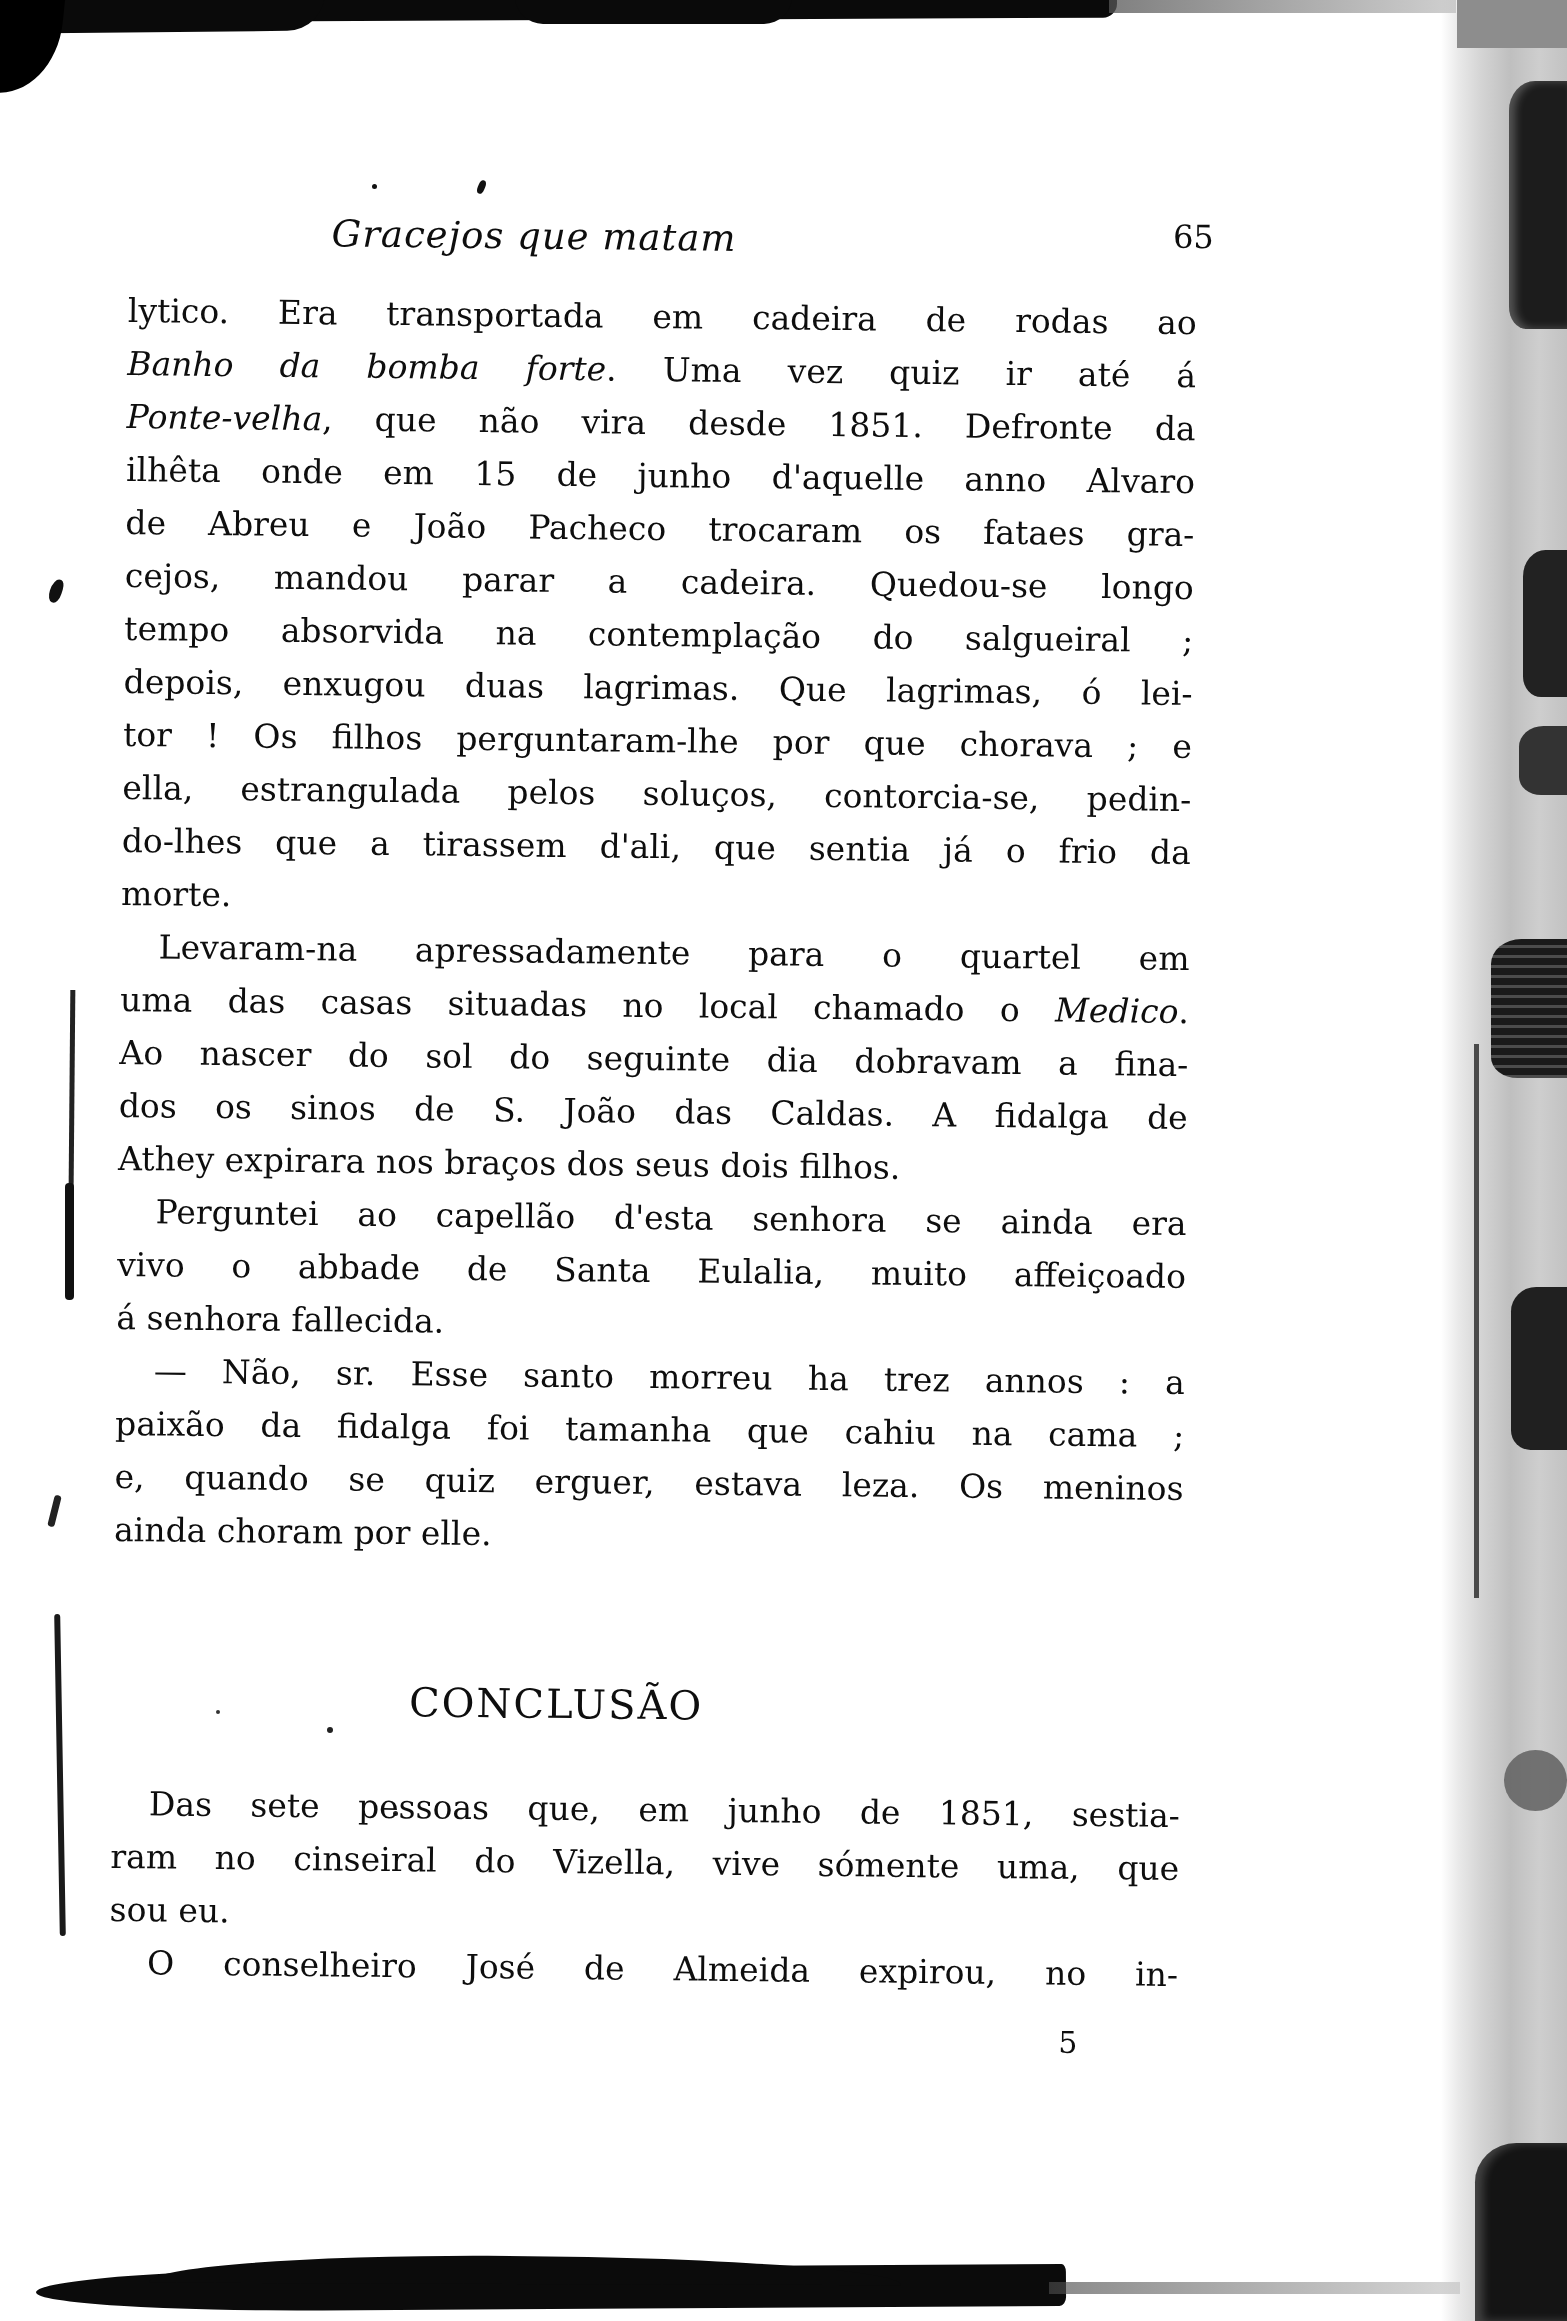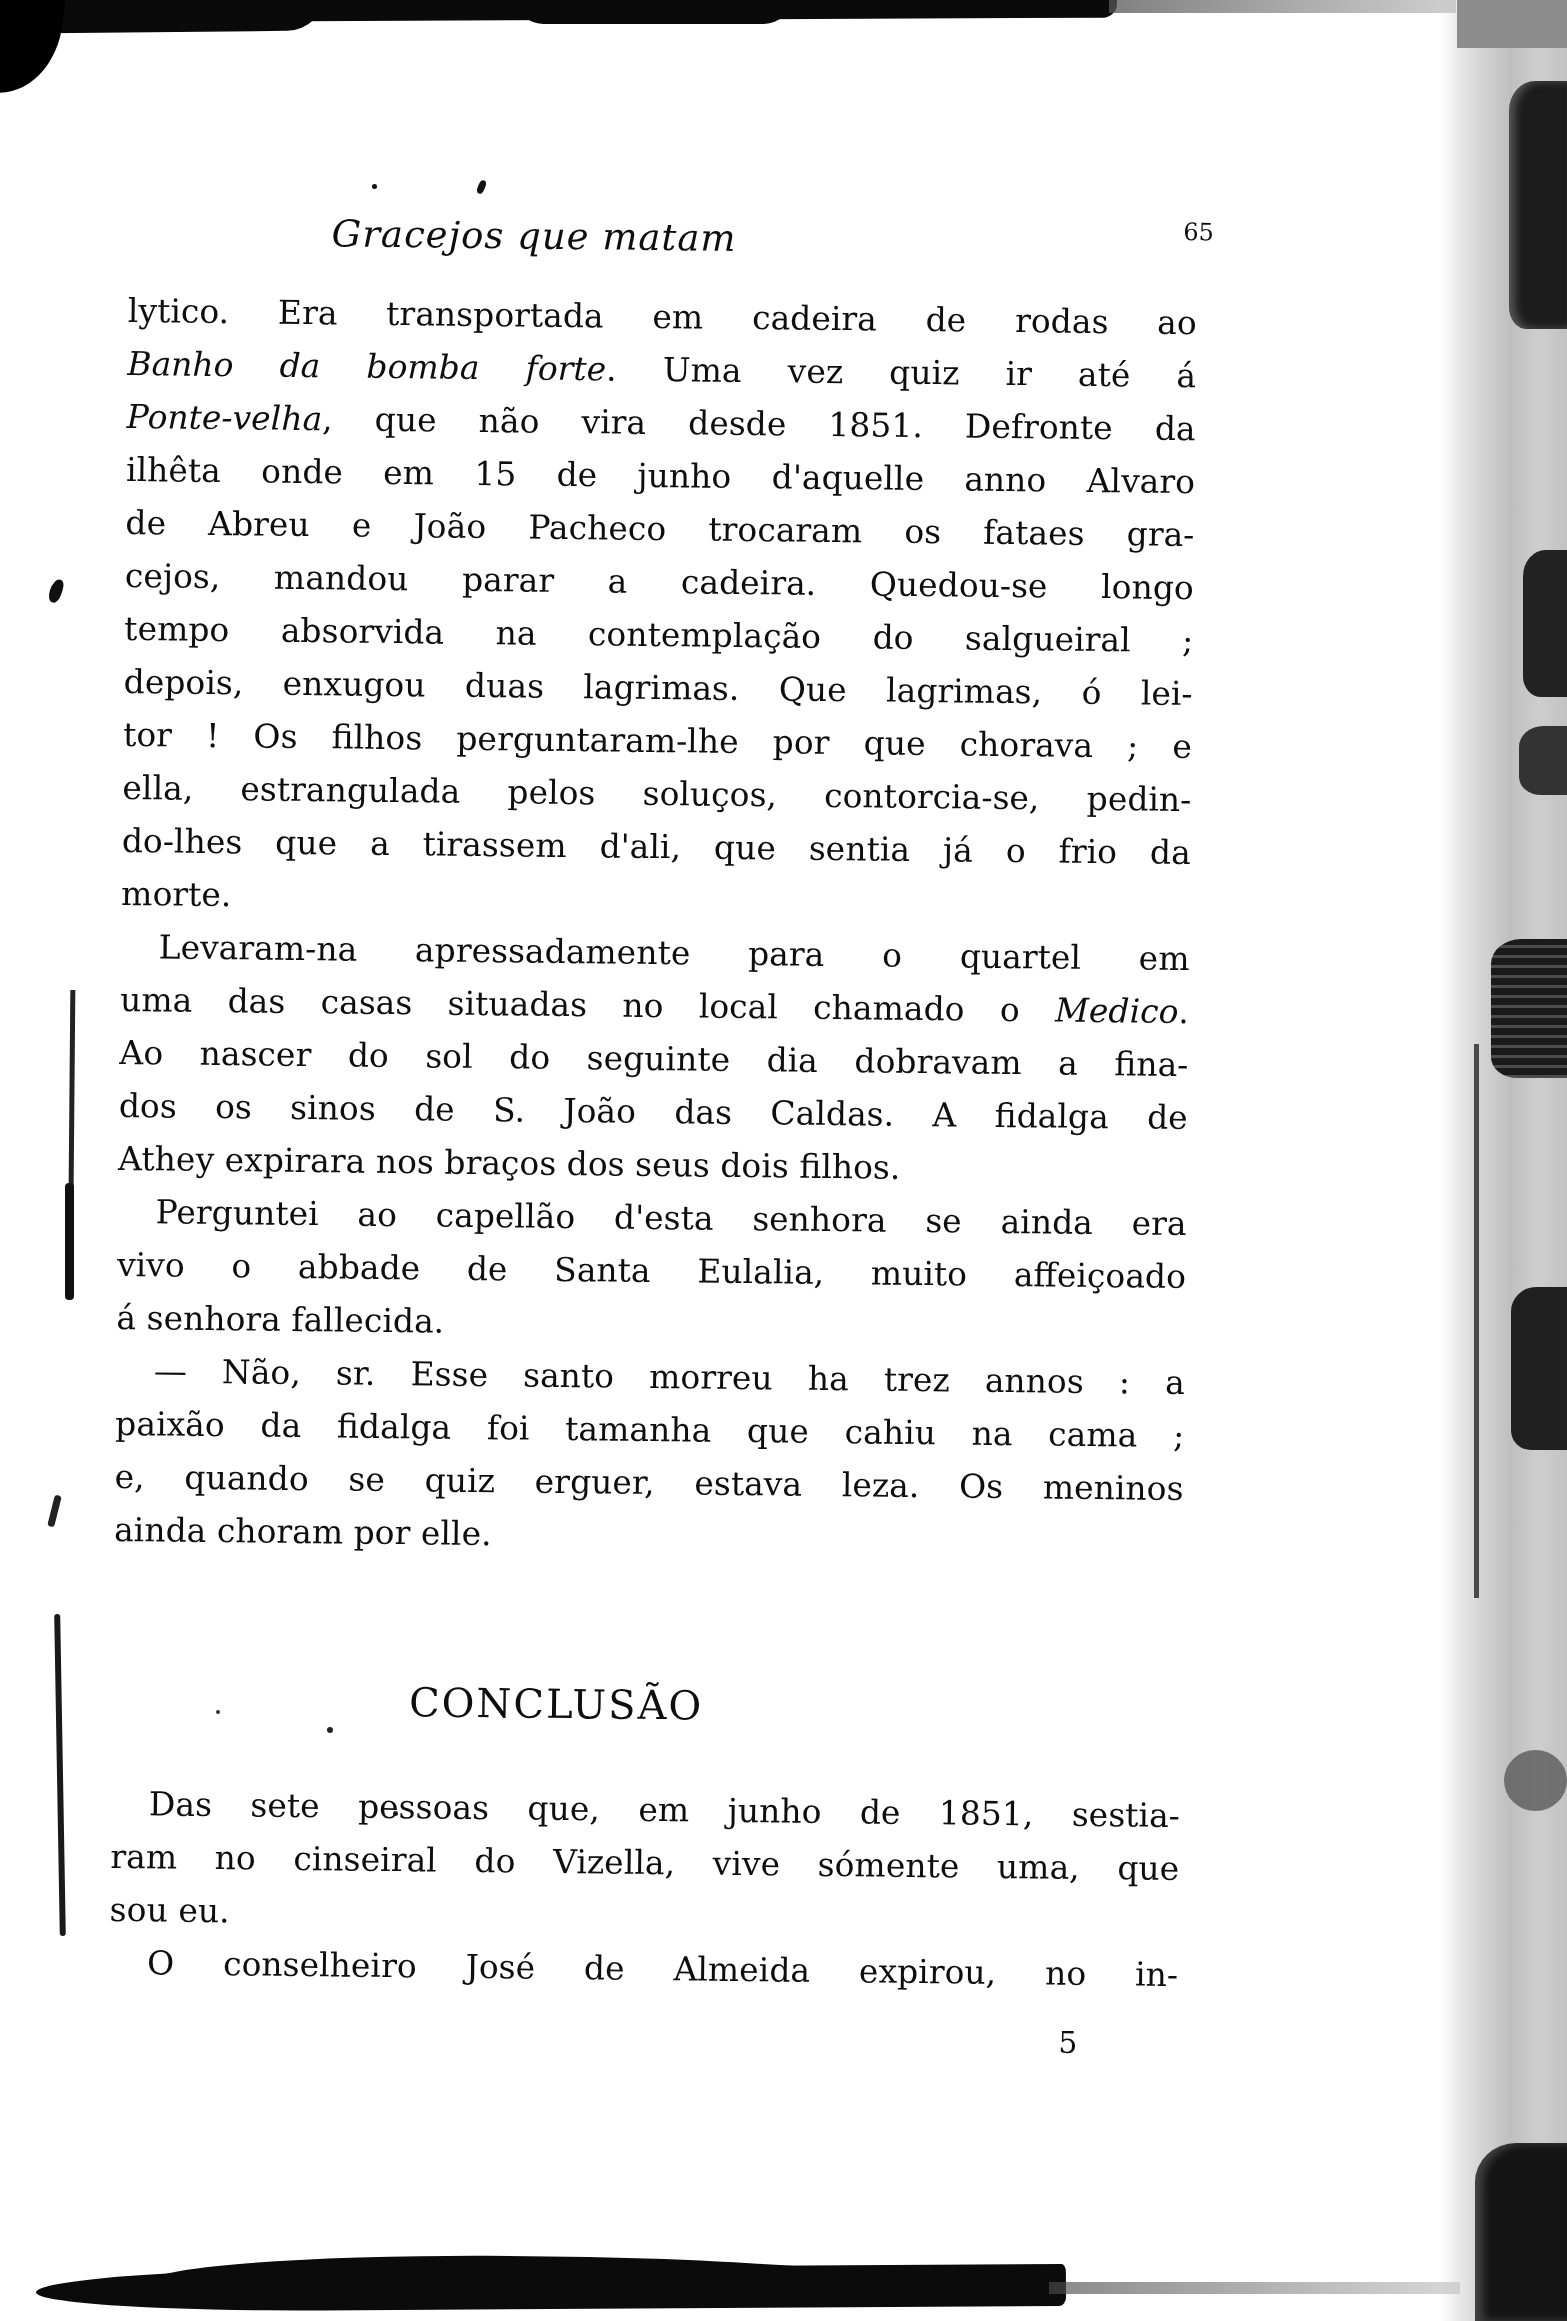--- a/index.html
+++ b/index.html
@@ -8,21 +8,21 @@
     background:#ffffff;color:#0e0e0e;
     font-family:"DejaVu Serif","Liberation Serif",serif;
   }
   
   .text-layer{
     position:absolute;left:129px;top:210px;width:1089px;
     transform:rotate(0.65deg);transform-origin:0 0;
   }
   .header-row{position:relative;height:50px;}
   .running-title{position:absolute;left:203px;top:0;font-style:italic;font-size:37px;letter-spacing:1px;}
-  .page-number{position:absolute;right:4px;top:-4px;font-size:24px;}
+  .page-number{position:absolute;right:4px;top:-4px;font-size:32px;}
   .body-col{width:1069px;margin-top:24px;font-size:33px;}
   .paragraph{margin:0;}
   .text-line{height:53px;line-height:53px;}
   .text-line.just{text-align:justify;text-align-last:justify;}
   .text-line.indent{text-indent:38px;}
   .it{font-style:italic;}
   .section-heading{font-size:40px;letter-spacing:2px;margin:120px 0 55px 297px;width:fit-content;}
   .signature{position:absolute;left:950px;top:1804px;font-size:30px;}
   
   .art{position:absolute;}

